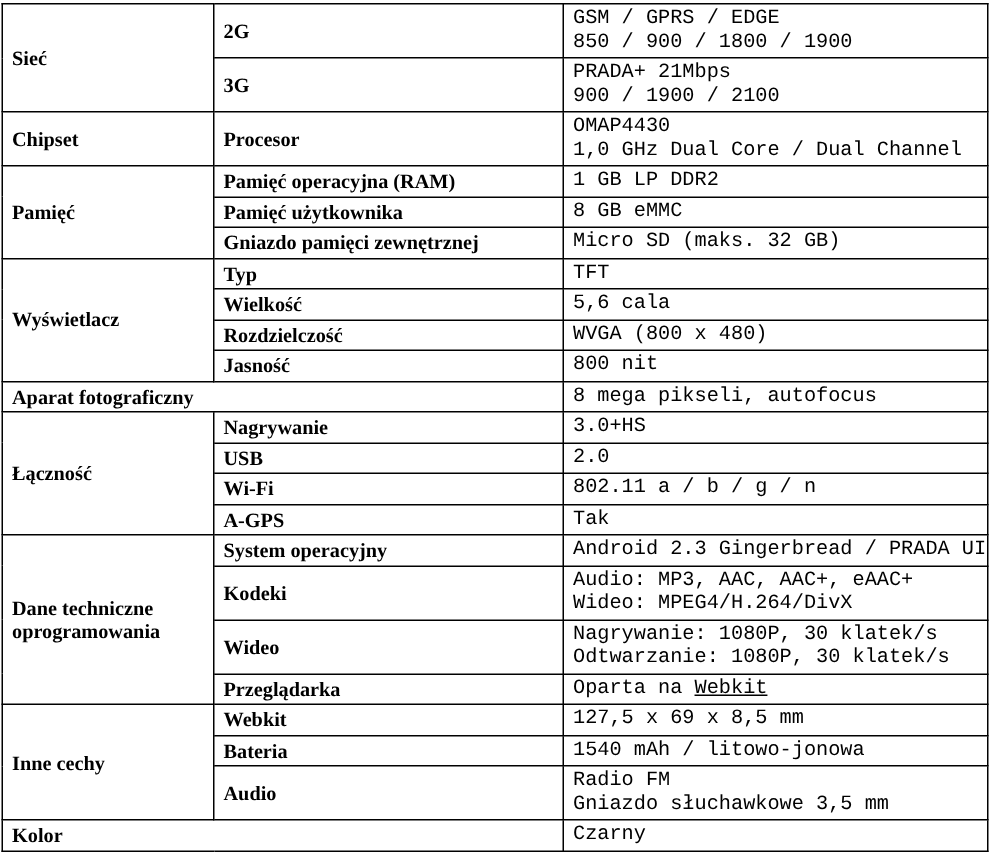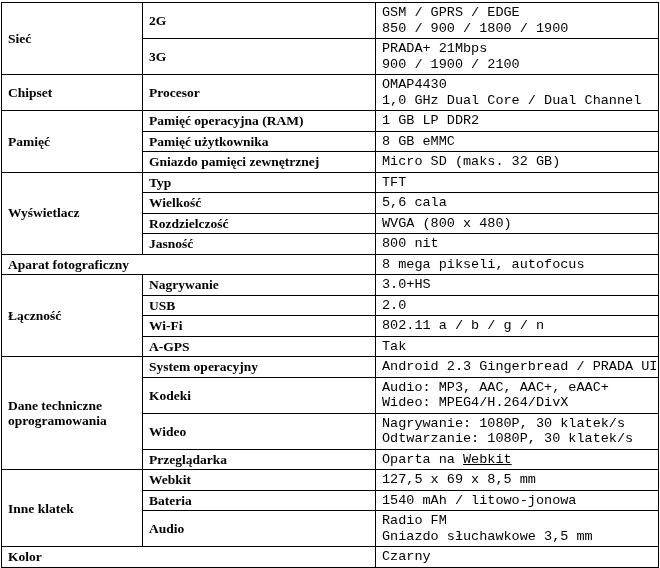--- a/index.html
+++ b/index.html
@@ -185,21 +185,21 @@
       </td>
     </tr>
     <tr>
       <td class="sub">Przeglądarka</td>
       <td class="val">
         <span class="line">Oparta na <span class="u">Webkit</span></span>
       </td>
     </tr>
 
     <tr>
-      <td class="cat" rowspan="3">Inne klatek</td>
+      <td class="cat" rowspan="3">Inne cechy</td>
       <td class="sub">Webkit</td>
       <td class="val">
         <span class="line">127,5 x 69 x 8,5 mm</span>
       </td>
     </tr>
     <tr>
       <td class="sub">Bateria</td>
       <td class="val">
         <span class="line">1540 mAh / litowo-jonowa</span>
       </td>

